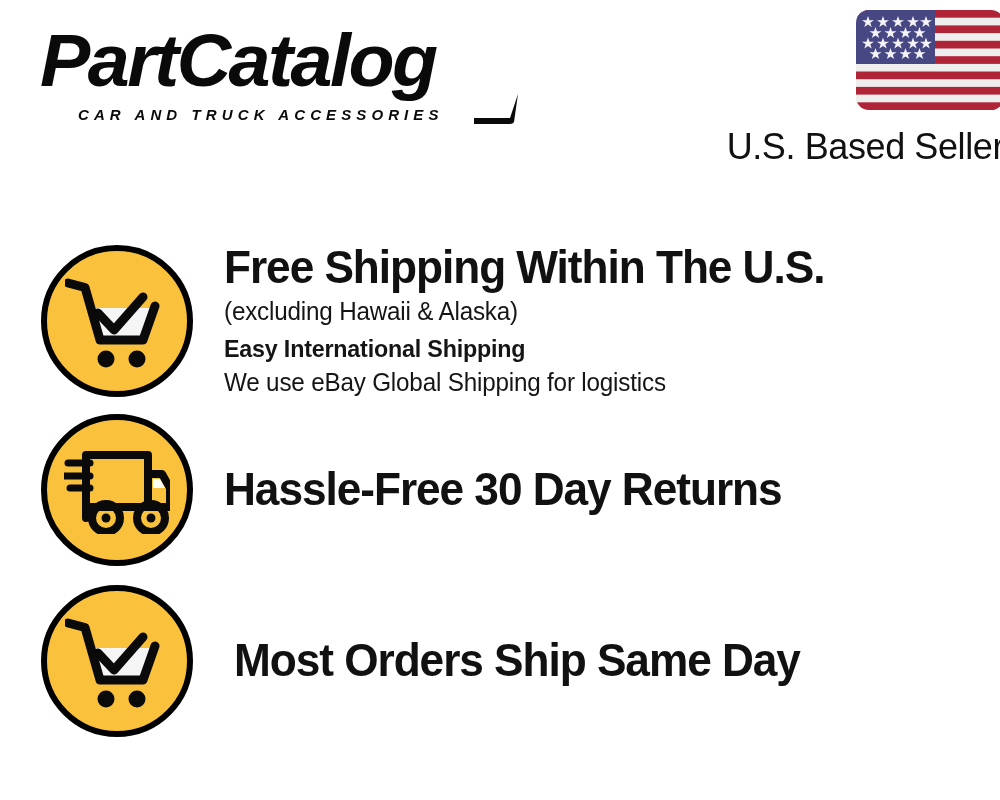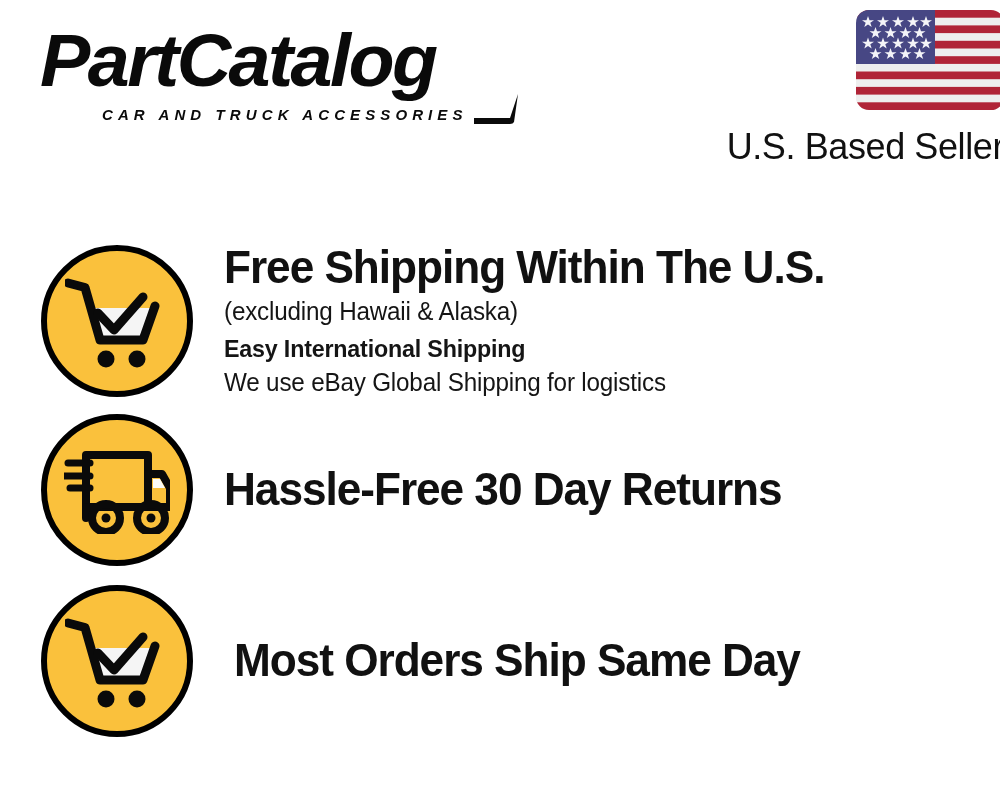--- a/index.html
+++ b/index.html
@@ -54,21 +54,20 @@
     left: 38px;
     top: 84px;
     font-family: "Liberation Sans", sans-serif;
     font-weight: 700;
     font-style: italic;
     font-size: 15px;
     line-height: 17px;
     letter-spacing: 5.1px;
     color: #0a0a0a;
     white-space: nowrap;
-    margin-left: 24px;
   }
   .logo-swoosh {
     position: absolute;
     left: 430px;
     top: 70px;
     width: 52px;
     height: 32px;
   }
 
   

